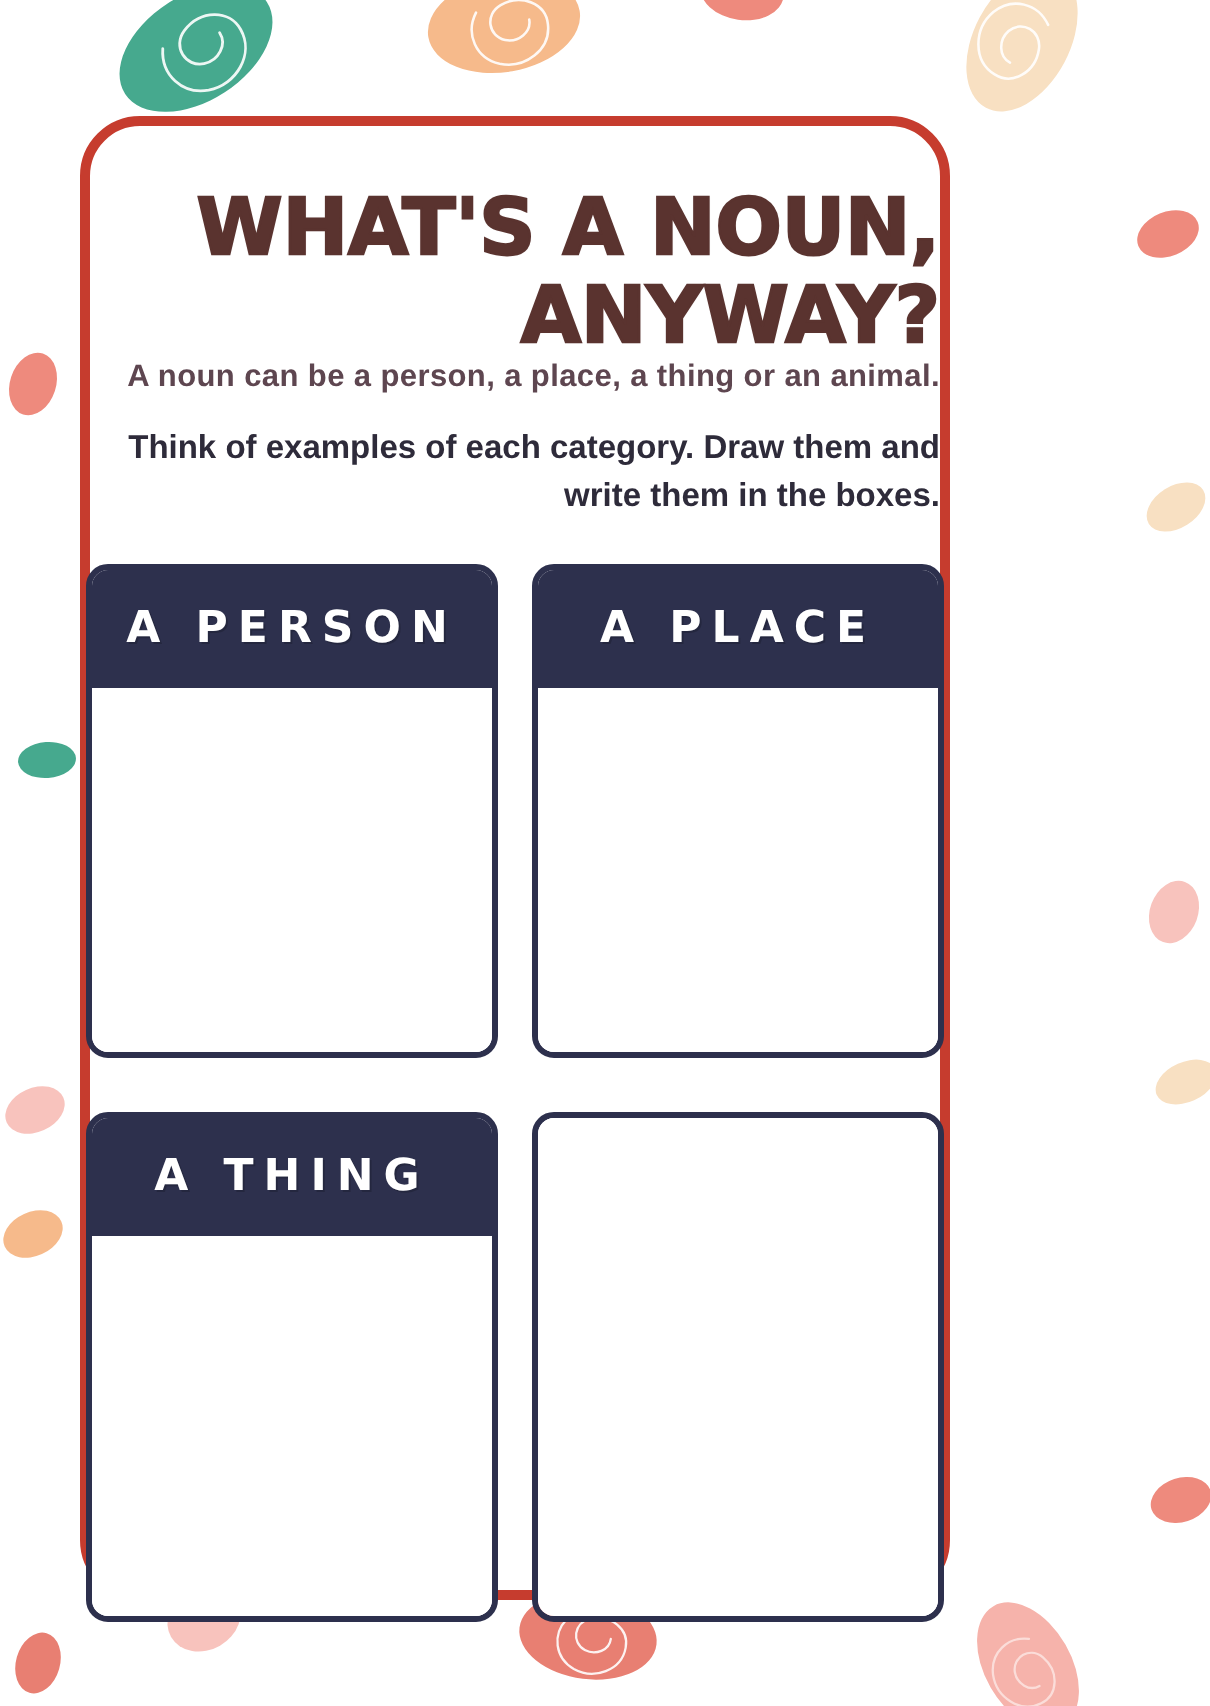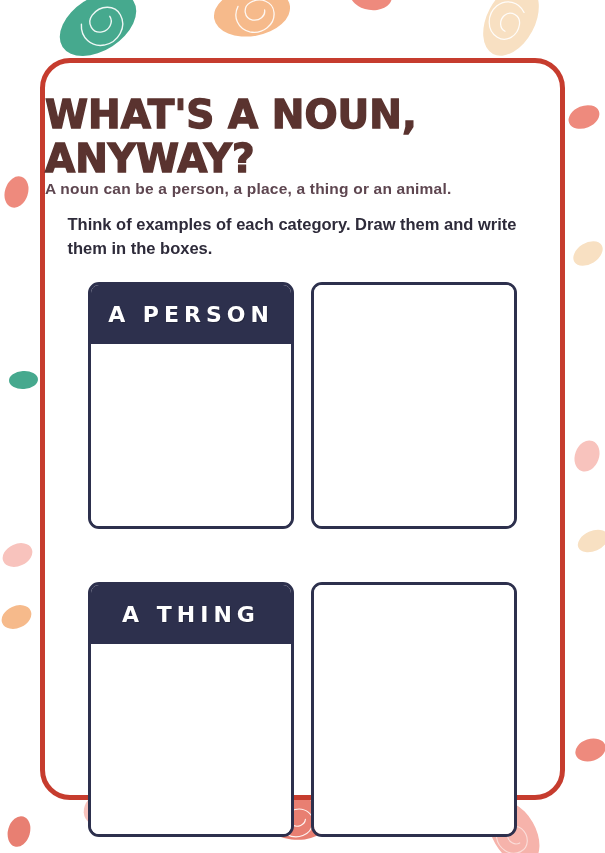--- a/index.html
+++ b/index.html
@@ -26,26 +26,26 @@
     font-family:"Liberation Sans", sans-serif;
   }
   
   .blob{position:absolute;z-index:0;}
   .oval{border-radius:50%;}
   .blob svg{display:block;width:100%;height:100%;}
   
   .card{
     position:absolute;z-index:1;
     left:40px;top:58px;
-    width:525px;height:742px;
+    width:435px;height:742px;
     background:#ffffff;
     border:5px solid var(--red);
     border-radius:30px;
     padding-top:30px;
-    text-align:left;
+    text-align:right;
   }
   .title{
     font-family:"DejaVu Sans", sans-serif;
     font-weight:bold;
     font-size:39px;
     line-height:1.12;
     letter-spacing:0px;
     color:var(--brown);
     -webkit-text-stroke:1.3px var(--brown);
     text-shadow:0 0 1px rgba(90,60,60,.45);
@@ -74,21 +74,21 @@
   }
   .box{
     border:3px solid var(--navy);
     border-radius:11px;
     overflow:hidden;
     background:#ffffff;
     height:247px;
     display:flex;
     flex-direction:column;
   }
-  .box.tall{height:255px;margin-top:26px;}
+  .box.tall{height:255px;}
   .box-header{
     background:var(--navy);
     height:59px;
     flex:0 0 59px;
     display:flex;
     align-items:center;
     justify-content:center;
   }
   .box-label{
     color:#ffffff;
@@ -159,20 +159,23 @@
   <p class="instructions">Think of examples of each category. Draw them and write them in the boxes.</p>
 
   <div class="boxes">
     <div class="box">
       <div class="box-header">
         <span class="box-label">A PERSON</span>
       </div>
       <div class="box-body"></div>
     </div>
     <div class="box">
+      <div class="box-header">
+        <span class="box-label">A PLACE</span>
+      </div>
       <div class="box-body"></div>
     </div>
     <div class="box tall">
       <div class="box-header">
         <span class="box-label">A THING</span>
       </div>
       <div class="box-body"></div>
     </div>
     <div class="box tall">
       <div class="box-body"></div>

